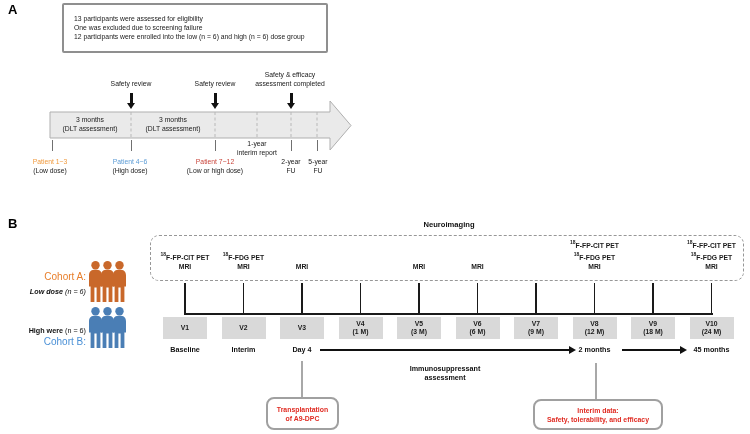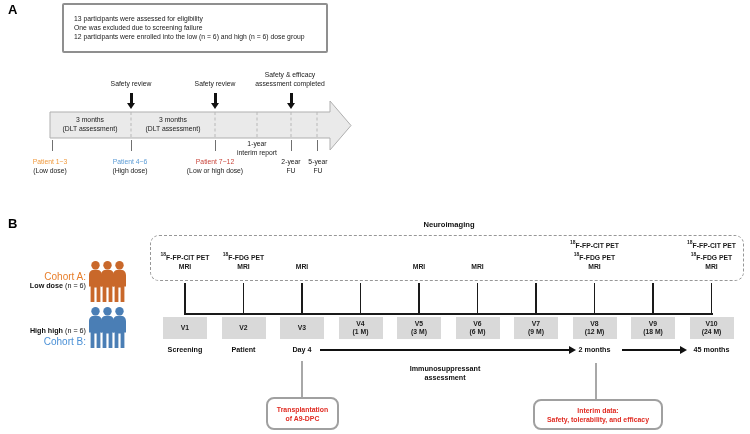--- a/index.html
+++ b/index.html
@@ -79,38 +79,38 @@
     <div>interim report</div>
   </div>
 
   <div class="panel-label" style="left:8px;top:216px;">B</div>
 
   <div class="neuro-title">Neuroimaging</div>
   <div class="neuro-box"></div>
   <div class="hline"></div>
 
   <div class="cohort-name" id="cohA-name" style="top: 271px; color: rgb(232, 126, 42);">Cohort A:</div>
-  <div class="cohort-dose" style="top:281px;"><b>Low dose</b><span> (n = 6)</span></div>
+  <div class="cohort-dose" style="top:287px;font-style:italic;"><b>Low dose</b><span> (n = 6)</span></div>
   <div class="people" id="peopleA" style="left:88px;top:261px;">
       <svg width="15" height="42" viewBox="0 0 15 42">
         <circle cx="7.5" cy="4.3" r="4.2" fill="#C9682A"></circle>
         <path d="M1,14.5 C1,10 3.5,8.8 7.5,8.8 C11.5,8.8 14,10 14,14.5 L14,25.5 L12.4,25.5 L12.4,41 L8.6,41 L8.6,26.5 L6.4,26.5 L6.4,41 L2.6,41 L2.6,25.5 L1,25.5 Z" fill="#C9682A"></path>
       </svg>
       <svg width="15" height="42" viewBox="0 0 15 42">
         <circle cx="7.5" cy="4.3" r="4.2" fill="#C9682A"></circle>
         <path d="M1,14.5 C1,10 3.5,8.8 7.5,8.8 C11.5,8.8 14,10 14,14.5 L14,25.5 L12.4,25.5 L12.4,41 L8.6,41 L8.6,26.5 L6.4,26.5 L6.4,41 L2.6,41 L2.6,25.5 L1,25.5 Z" fill="#C9682A"></path>
       </svg>
       <svg width="15" height="42" viewBox="0 0 15 42">
         <circle cx="7.5" cy="4.3" r="4.2" fill="#C9682A"></circle>
         <path d="M1,14.5 C1,10 3.5,8.8 7.5,8.8 C11.5,8.8 14,10 14,14.5 L14,25.5 L12.4,25.5 L12.4,41 L8.6,41 L8.6,26.5 L6.4,26.5 L6.4,41 L2.6,41 L2.6,25.5 L1,25.5 Z" fill="#C9682A"></path>
       </svg>
     </div>
 
   <div class="cohort-name" id="cohB-name" style="top: 336px; color: rgb(74, 144, 214);">Cohort B:</div>
-  <div class="cohort-dose" style="top:326px;"><b>High high</b><span> (n = 6)</span></div>
+  <div class="cohort-dose" style="top:326px;"><b>High were</b><span> (n = 6)</span></div>
   <div class="people" id="peopleB" style="left:88px;top:307px;">
       <svg width="15" height="42" viewBox="0 0 15 42">
         <circle cx="7.5" cy="4.3" r="4.2" fill="#4A7EB5"></circle>
         <path d="M1,14.5 C1,10 3.5,8.8 7.5,8.8 C11.5,8.8 14,10 14,14.5 L14,25.5 L12.4,25.5 L12.4,41 L8.6,41 L8.6,26.5 L6.4,26.5 L6.4,41 L2.6,41 L2.6,25.5 L1,25.5 Z" fill="#4A7EB5"></path>
       </svg>
       <svg width="15" height="42" viewBox="0 0 15 42">
         <circle cx="7.5" cy="4.3" r="4.2" fill="#4A7EB5"></circle>
         <path d="M1,14.5 C1,10 3.5,8.8 7.5,8.8 C11.5,8.8 14,10 14,14.5 L14,25.5 L12.4,25.5 L12.4,41 L8.6,41 L8.6,26.5 L6.4,26.5 L6.4,41 L2.6,41 L2.6,25.5 L1,25.5 Z" fill="#4A7EB5"></path>
       </svg>
       <svg width="15" height="42" viewBox="0 0 15 42">
@@ -186,30 +186,30 @@
       <div style="color: rgb(26, 26, 26);">FU</div>
     </div>
     <div class="btick" style="left: 184.25px;"></div>
     <div class="imgcol" style="left: 140px;">
       <div><sup>18</sup>F-FP-CIT PET</div>
       <div>MRI</div>
     </div>
     <div class="vbox" style="left: 163px;">
       <div>V1</div>
     </div>
-    <div class="below" style="left: 150px; width: 70px;">Screening</div>
+    <div class="below" style="left: 150px; width: 70px;">Baseline</div>
     <div class="btick" style="left: 242.75px;"></div>
     <div class="imgcol" style="left: 198.5px;">
       <div><sup>18</sup>F-FDG PET</div>
       <div>MRI</div>
     </div>
     <div class="vbox" style="left: 221.5px;">
       <div>V2</div>
     </div>
-    <div class="below" style="left: 208.5px; width: 70px;">Patient</div>
+    <div class="below" style="left: 208.5px; width: 70px;">Interim</div>
     <div class="btick" style="left: 301.25px;"></div>
     <div class="imgcol" style="left: 257px;">
       <div>MRI</div>
     </div>
     <div class="vbox" style="left: 280px;">
       <div>V3</div>
     </div>
     <div class="below" style="left: 267px; width: 70px;">Day 4</div>
     <div class="btick" style="left: 359.75px;"></div>
     <div class="vbox" style="left: 338.5px;">

